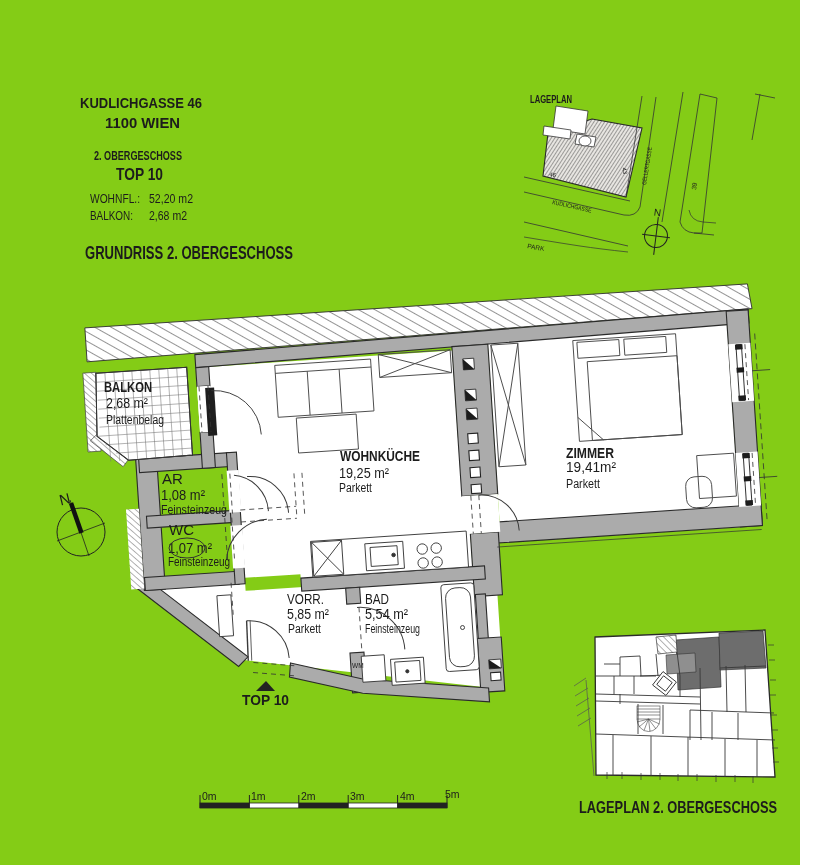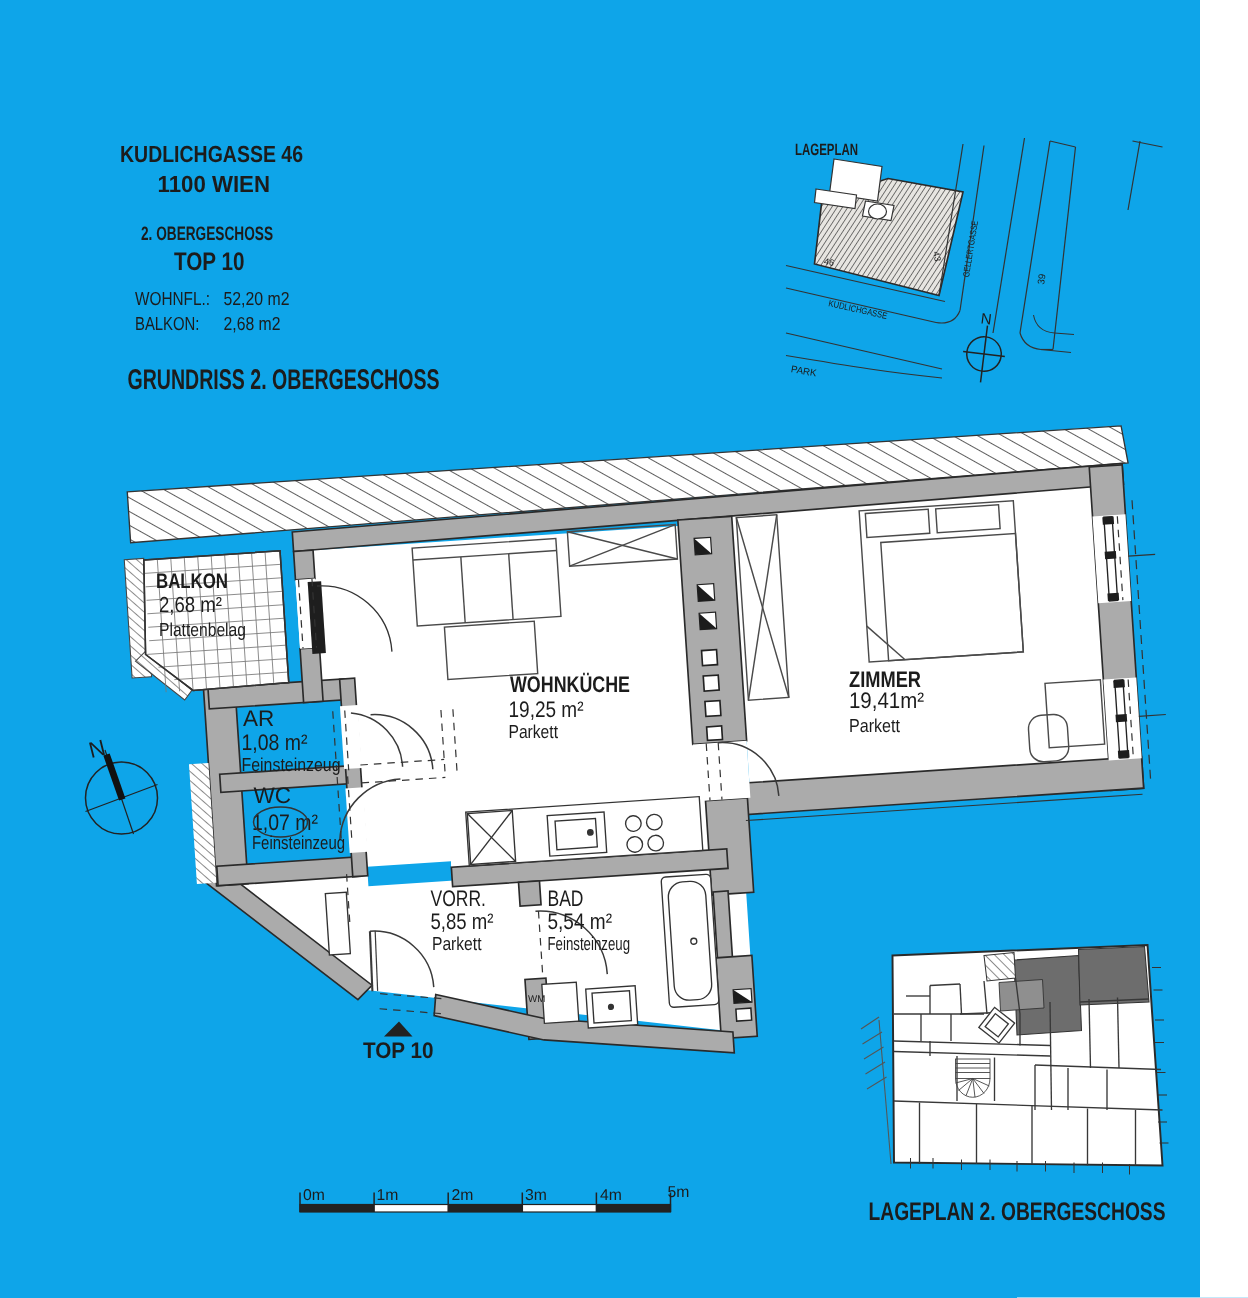--- a/index.html
+++ b/index.html
@@ -1,16 +1,16 @@
 <!DOCTYPE html>
 <html><head>
 <meta charset="utf-8">
 <style>
   html,body{margin:0;padding:0;background:#fff;}
-  .page{position:relative;width:800px;height:865px;background:#0ea5e9;font-family:"Liberation Sans",sans-serif;}
+  .page{position:relative;width:800px;height:865px;background:#84cc16;font-family:"Liberation Sans",sans-serif;}
   svg{position:absolute;top:0;left:0;}
   text{font-family:"Liberation Sans",sans-serif;fill:#1c1c1c;}
 </style>
 </head>
 <body>
 <div class="page">
 <svg width="832" height="865" viewBox="0 0 832 865">
 <defs>
   <pattern id="hatch" width="8" height="8" patternUnits="userSpaceOnUse" patternTransform="rotate(-57)">
     <rect width="8" height="8" fill="#ffffff"></rect>

